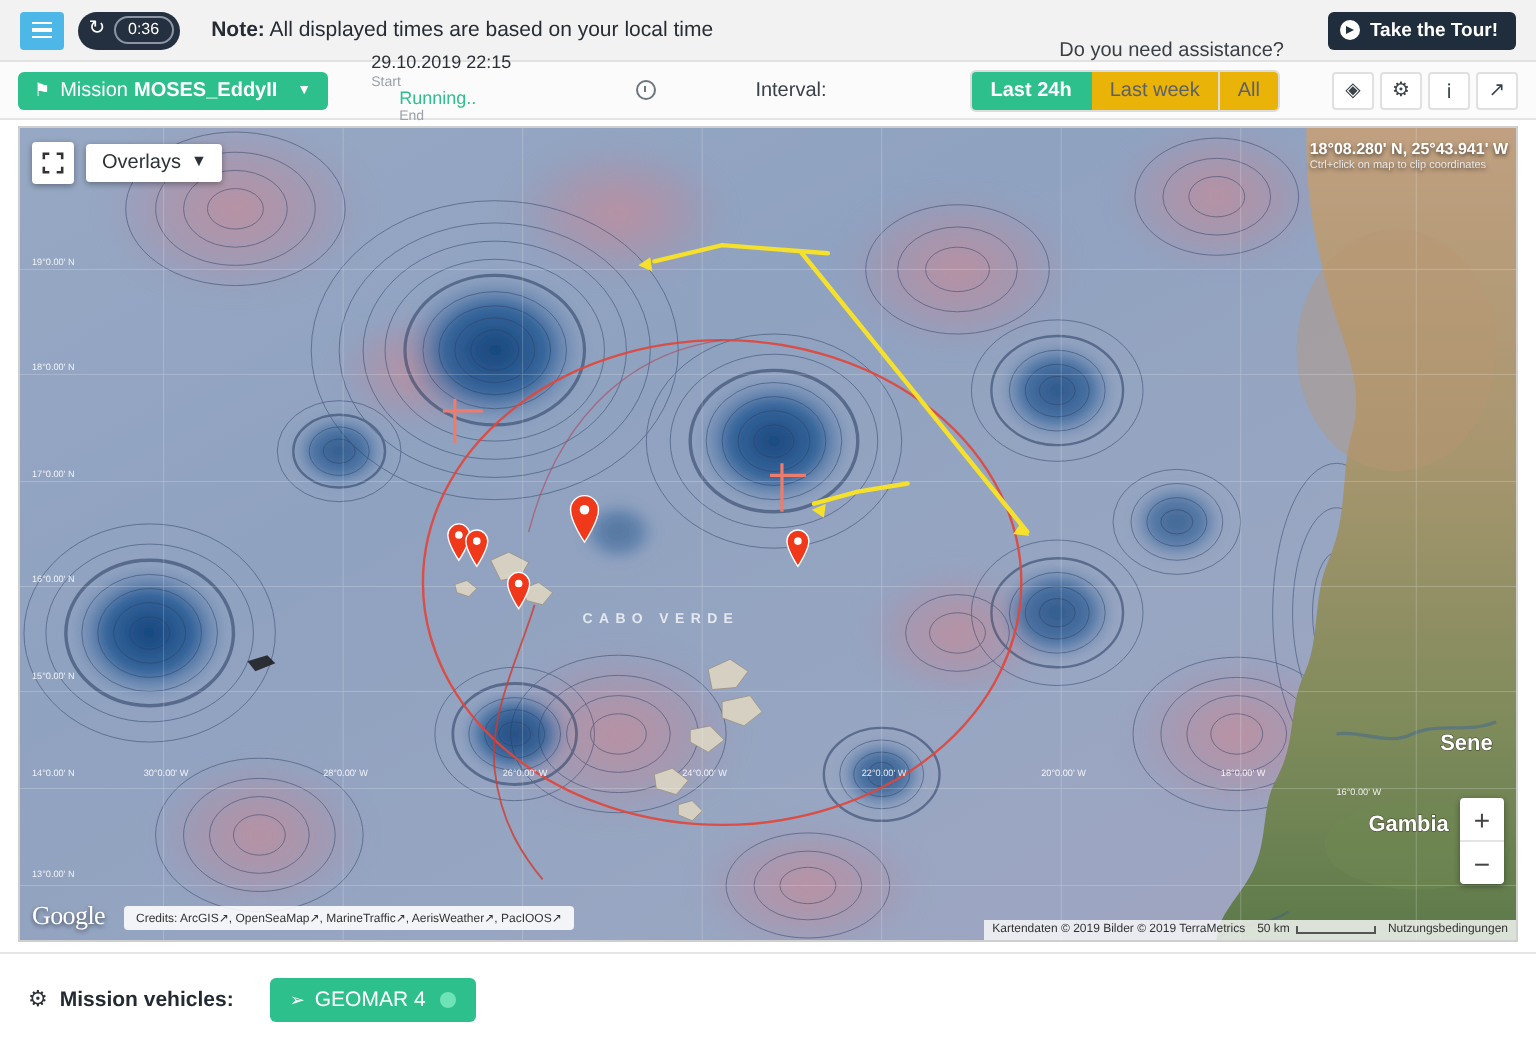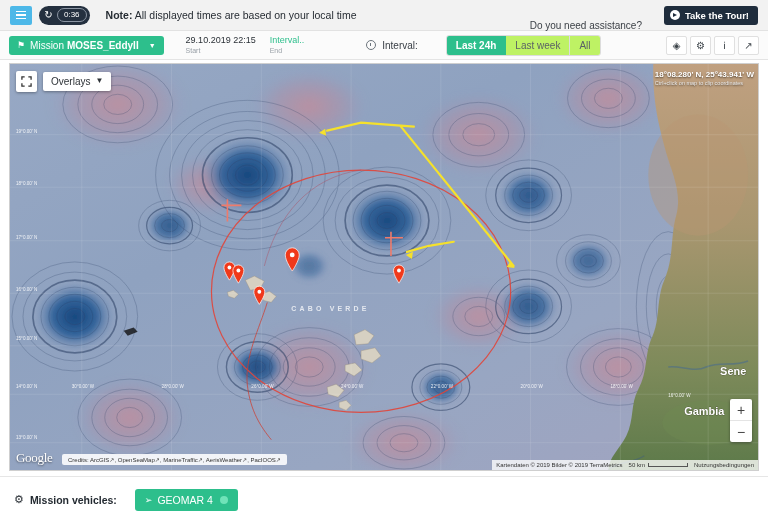--- a/index.html
+++ b/index.html
@@ -134,31 +134,31 @@
     font-family: "Liberation Sans", sans-serif;
     white-space: nowrap;
   }
   .flag-icon { margin-right: 5px; font-size: 9px; }
   .mission-btn .m-label { font-weight: normal; }
   .mission-btn .m-name { font-weight: bold; margin-left: 3px; }
   .caret { margin-left: 5px; font-size: 7px; }
 
   .time-group {
     margin-left: 22px;
-    display: flex; align-items: flex-start;
+    display: flex; align-items: flex-start; flex-direction: column;
   }
   .time-col { display: flex; flex-direction: column; line-height: 1.05; }
   .time-col .val { font-size: 9px; color: #2b3137; }
   .time-col .sub { font-size: 7px; color: #9aa1a8; margin-top: 1px; }
   .time-col.running .val { color: #2dbf8c; }
   .time-group .time-col + .time-col { margin-left: 14px; }
 
   .interval-group {
     margin-left: 62px;
-    display: flex; align-items: center;
+    display: flex; align-items: center; gap: 44px;
   }
   .clock-icon {
     width: 10px; height: 10px; border-radius: 50%;
     border: 1.3px solid #6d757d;
     margin-right: 6px; position: relative; flex: none;
   }
   .clock-icon::after {
     content: ""; position: absolute; left: 3.2px; top: 1.6px;
     width: 1px; height: 3.3px; background: #6d757d;
   }
@@ -166,21 +166,21 @@
   .seg-group {
     margin-left: 28px;
     display: flex;
     border-radius: 3px;
     overflow: hidden;
     border: 1px solid #dcdcdc;
   }
   .seg {
     font-size: 10px;
     color: #5b6166;
-    background: #bef264;
+    background: #eab308;
     padding: 4px 9px;
     cursor: pointer;
     border-right: 1px solid #dcdcdc;
     white-space: nowrap;
   }
   .seg:last-child { border-right: none; }
   .seg.active {
     background: #2dbf8c;
     color: #fff;
     font-weight: bold;
@@ -398,21 +398,21 @@
       <span class="caret" style="font-size:0;">chevron-down-icon</span>
       <span class="caret">▼</span>
     </button>
 
     <div class="time-group">
       <div class="time-col">
         <span class="val">29.10.2019 22:15</span>
         <span class="sub">Start</span>
       </div>
       <div class="time-col running">
-        <span class="val">Interval..</span>
+        <span class="val">Running..</span>
         <span class="sub">End</span>
       </div>
     </div>
 
     <div class="interval-group">
       <span class="clock-icon"></span>
       <span class="interval-label">Interval:</span>
       <div class="seg-group">
         <div class="seg active">Last 24h</div>
         <div class="seg">Last week</div>

